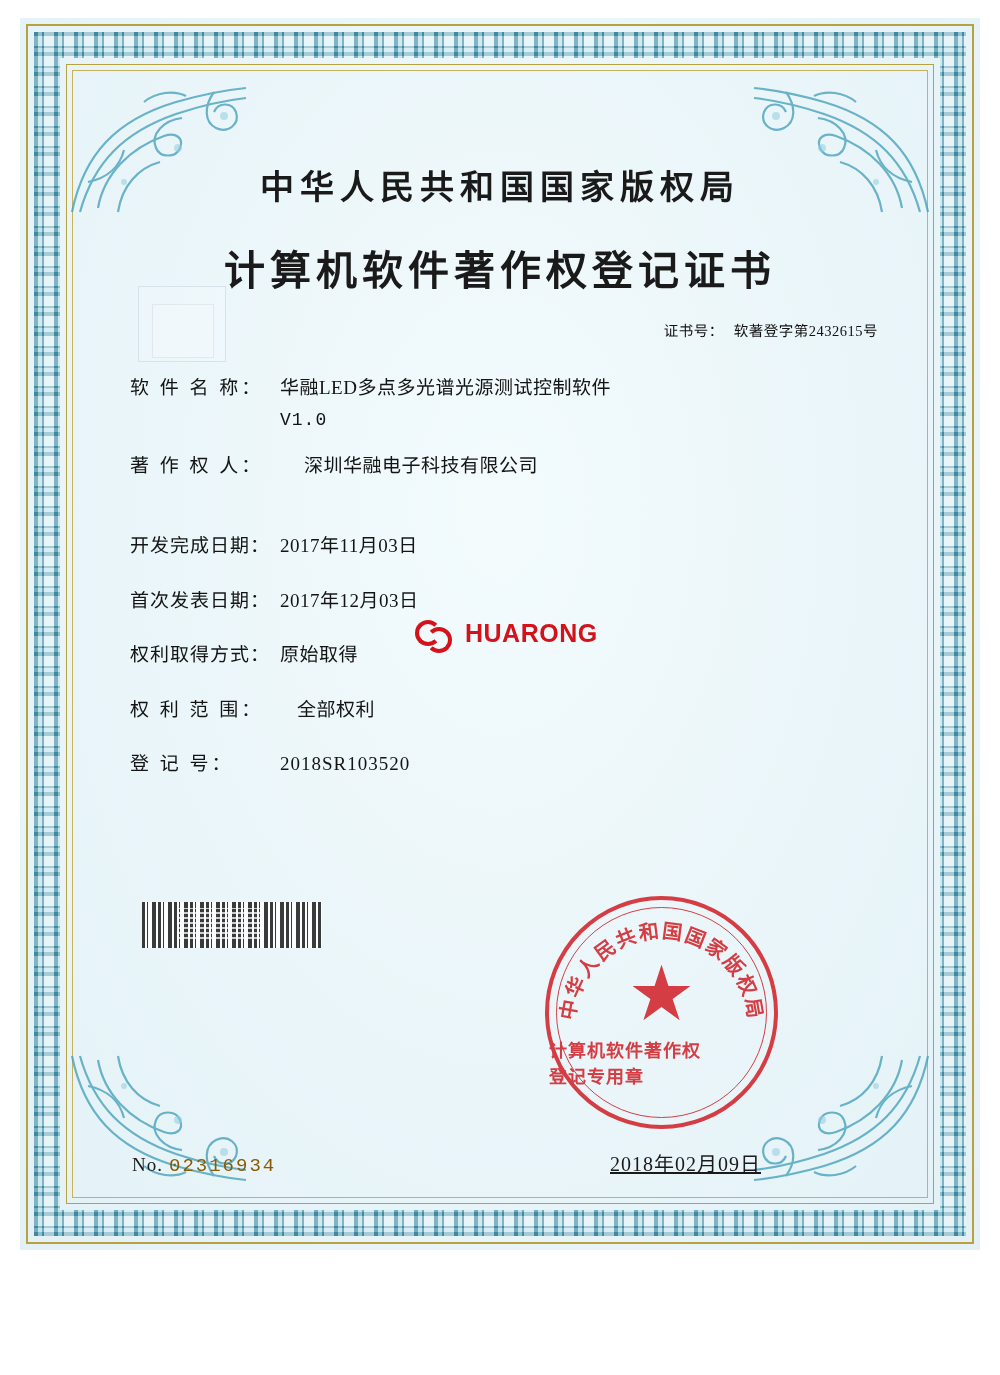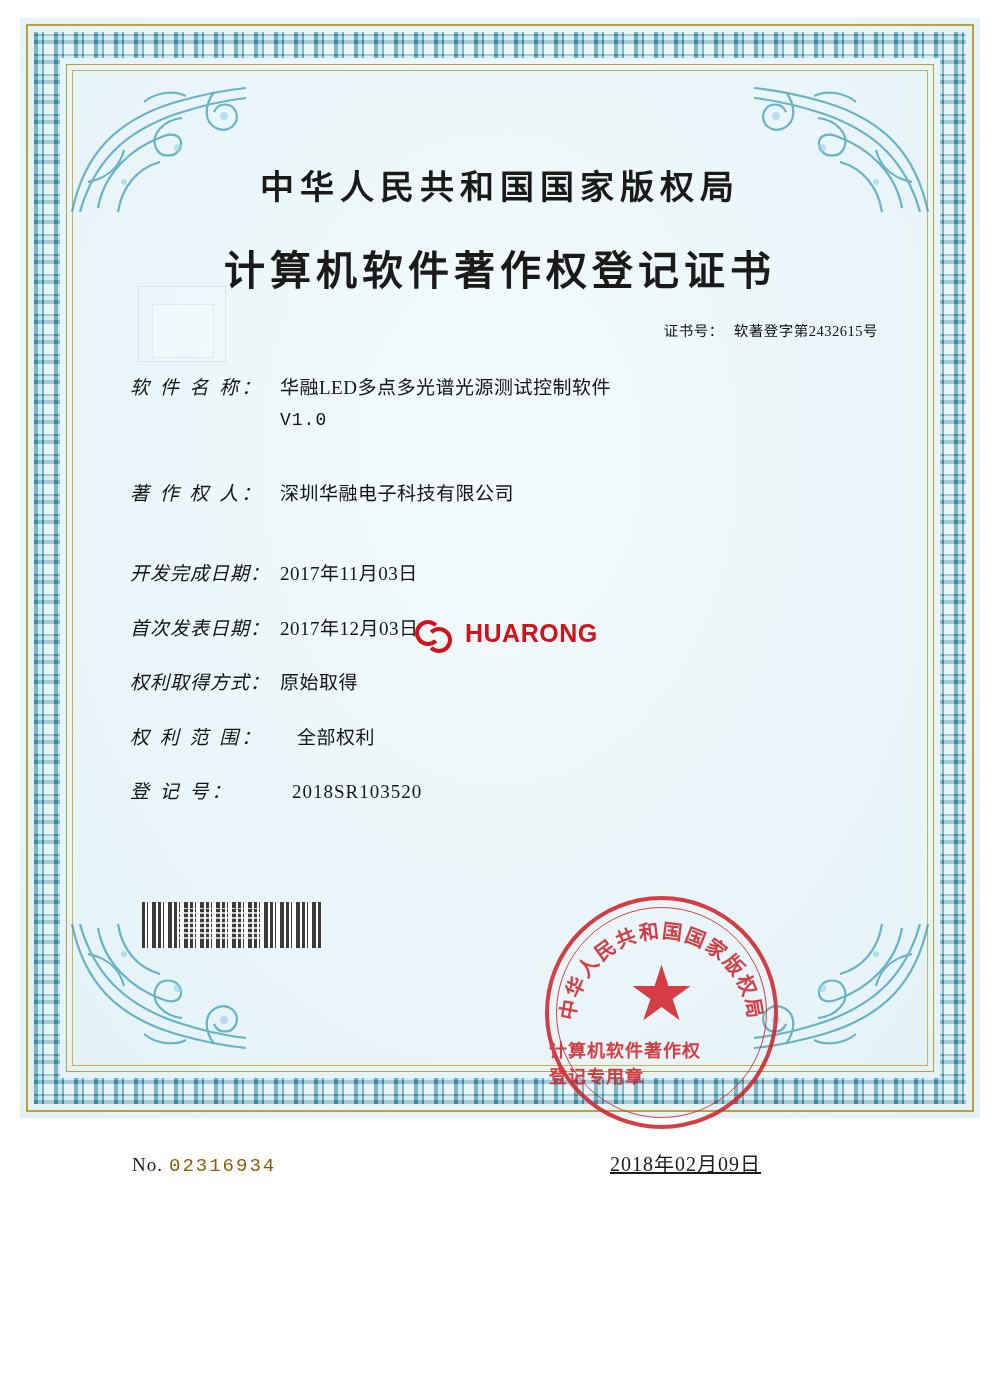--- a/index.html
+++ b/index.html
@@ -14,21 +14,21 @@
     overflow: hidden;
     position: relative;
   }
 
   
   #certificate {
     position: absolute;
     left: 20px;
     top: 18px;
     width: 960px;
-    height: 1100px;
+    height: 1232px;
     background: #fef9c3;
     box-sizing: border-box;
   }
 
   
   #paper-tint {
     position: absolute;
     inset: 0;
     background:
       radial-gradient(ellipse at 50% 40%, #f3fbfd 0%, #e9f5f9 60%, #e3f1f6 100%);
@@ -149,41 +149,40 @@
     color: #141414;
     line-height: 1.5;
   }
   .field .key {
     width: 190px;
     flex: 0 0 190px;
     padding-left: 40px;
     box-sizing: border-box;
     letter-spacing: 3px;
     white-space: nowrap;
-    font-style: italic;
   }
   .field .key.tight { letter-spacing: 1px; }
   .field .val {
     flex: 1 1 auto;
     letter-spacing: .5px;
   }
   .field .val .sub {
     display: block;
     font-family: "Liberation Mono", "DejaVu Sans Mono", monospace;
     font-size: 18px;
     letter-spacing: 1px;
     margin-top: 4px;
   }
   #field-name { margin-top: 34px; }
-  #field-owner { margin-top: 46px; }
+  #field-owner { margin-top: 18px; gap: 24px; }
   #field-devdate { margin-top: 52px; }
   #field-pubdate { margin-top: 26px; }
   #field-acquire { margin-top: 26px; }
   #field-scope { margin-top: 26px; gap: 17px; }
-  #field-regno { margin-top: 26px; gap: 12px; }
+  #field-regno { margin-top: 26px; }
   #field-regno .val {
     font-family: "Liberation Serif", serif;
     letter-spacing: 1px;
   }
 
   
   #statement {
     margin-top: 44px;
     font-size: 20px;
     line-height: 2.0;

